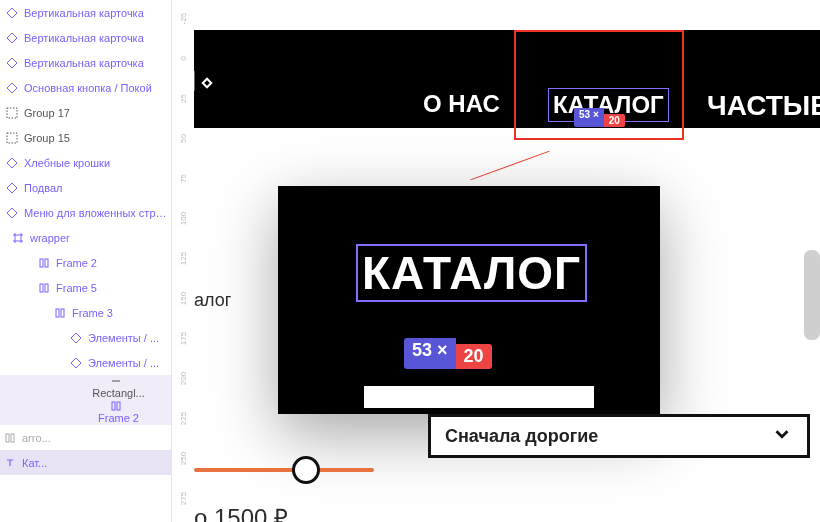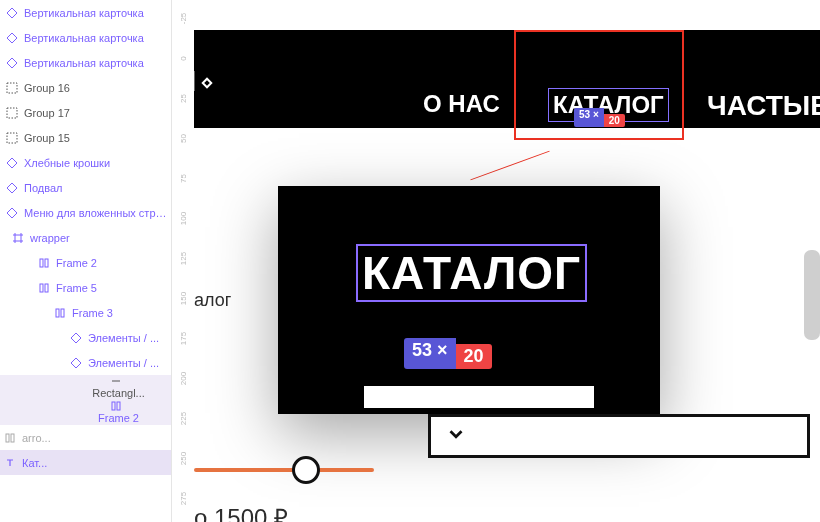--- a/index.html
+++ b/index.html
@@ -85,27 +85,27 @@
       <span class="layer-label">Вертикальная карточка</span>
     </div>
     <div class="layer-row indent-0 purple">
       <span class="layer-icon">
         <svg viewBox="0 0 12 12">
           <path d="M6 1 L11 6 L6 11 L1 6 Z" fill="none" stroke="currentColor" stroke-width="1"></path>
         </svg>
       </span>
       <span class="layer-label">Вертикальная карточка</span>
     </div>
-    <div class="layer-row indent-0 gray">
-      <span class="layer-icon">
-        <svg viewBox="0 0 12 12">
-          <rect x="1" y="1" width="10" height="10" fill="none" stroke="currentColor" stroke-width="1" stroke-dasharray="1.5 1.5"></rect>
-        </svg>
-      </span>
-      <span class="layer-label">Group 16</span>
+    <div class="layer-row indent-0 purple">
+      <span class="layer-icon">
+        <svg viewBox="0 0 12 12">
+          <path d="M6 1 L11 6 L6 11 L1 6 Z" fill="none" stroke="currentColor" stroke-width="1"></path>
+        </svg>
+      </span>
+      <span class="layer-label">Основная кнопка / Покой</span>
     </div>
     <div class="layer-row indent-0 gray">
       <span class="layer-icon">
         <svg viewBox="0 0 12 12">
           <rect x="1" y="1" width="10" height="10" fill="none" stroke="currentColor" stroke-width="1" stroke-dasharray="1.5 1.5"></rect>
         </svg>
       </span>
       <span class="layer-label">Group 17</span>
     </div>
     <div class="layer-row indent-0 gray">
@@ -263,20 +263,21 @@
   <div class="zoom-nav">КАТАЛОГ</div>
   <div class="zoom-dim">
     <div class="dim-w"><span>53</span> ×</div>
     <div class="dim-h">20</div>
   </div>
   <div class="zoom-white-strip"></div>
 
   <div class="body-text catalog-h">алог</div>
 
   <div class="sort-box">
+    <span>Сначала дорогие</span>
     <span class="sort-chev">
       <svg viewBox="0 0 24 24" fill="none" stroke="#111" stroke-width="3">
           <polyline points="6 9 12 15 18 9"></polyline>
         </svg>
     </span>
   </div>
 
   <div class="slider-rail">
     <div class="rail-track"></div>
     <div class="rail-thumb"></div>

